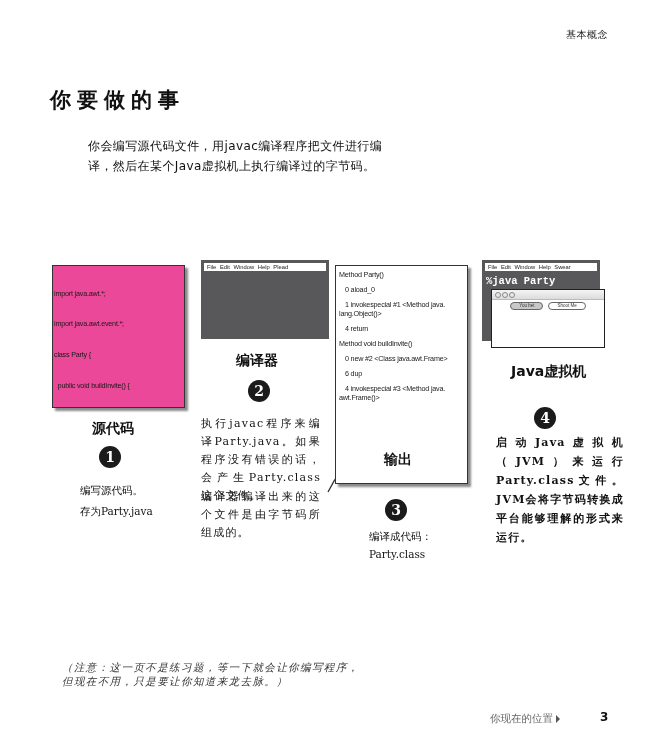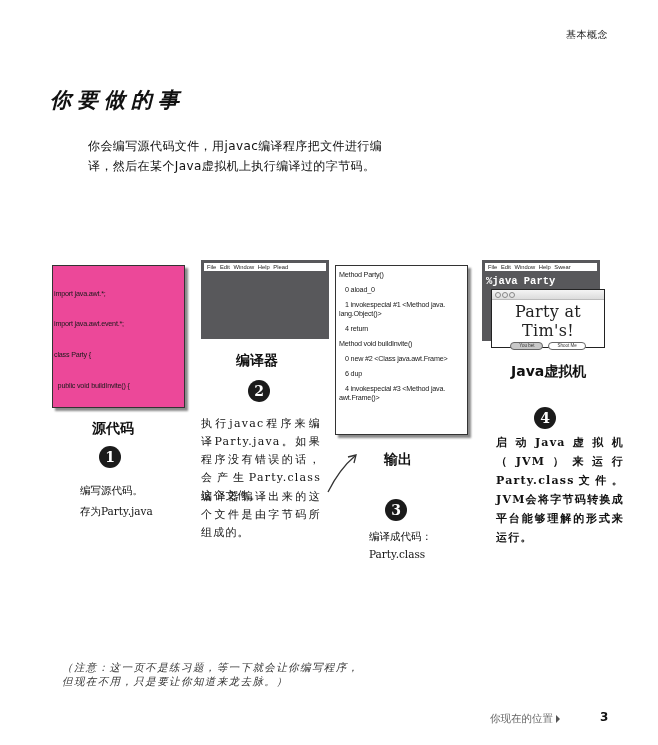--- a/index.html
+++ b/index.html
@@ -1,35 +1,35 @@
 <!DOCTYPE html>
 <html><head>
 <meta charset="utf-8">
 <style>
   html, body { margin: 0; padding: 0; background: #ffffff; }
   body { width: 658px; height: 745px; position: relative; overflow: hidden; font-family: "DejaVu Sans", sans-serif; color: #1a1a1a; }
   .abs { position: absolute; }
 
   .chapter { left: 566px; top: 28px; font-size: 10px; font-weight: normal; color: #222; letter-spacing: 0.5px; }
-  .title { left: 50px; top: 86px; font-size: 21px; font-weight: bold; letter-spacing: 6px; color: #111; font-family: "DejaVu Serif", serif; font-style: italic; }
+  .title { left: 50px; top: 86px; font-size: 21px; font-weight: bold; letter-spacing: 6px; color: #111; font-family: "DejaVu Serif", serif; }
   .intro { left: 88px; top: 136px; width: 300px; font-size: 12px; line-height: 20px; color: #111; letter-spacing: 0.4px; }
 
   
   .codebox { left: 52px; top: 265px; width: 133px; height: 143px; border: 1px solid #333; background: #ec4899;
              box-shadow: 3px 3px 2px #8a8a8a; font-family: "Liberation Sans", sans-serif; font-size: 7.2px; line-height: 10.3px;
              padding: 2px 0 0 1px; box-sizing: border-box; letter-spacing: -0.2px; white-space: pre; overflow: hidden; }
   .codebox div { height: 10.3px; }
 
   .term { background: #58585b; }
   .term .menubar { background: #fff; margin: 3px 3px 0 3px; height: 8px; font-size: 5.8px; line-height: 8px; padding-left: 3px; color: #222;
                    font-family: "Liberation Sans", sans-serif; word-spacing: 2px; }
   .term .cmd { color: #fff; font-family: "Liberation Mono", monospace; font-weight: bold; font-size: 10.5px; padding: 4px 0 0 4px; }
   .javac-term { left: 201px; top: 260px; width: 128px; height: 79px; }
 
-  .bytebox { left: 335px; top: 265px; width: 133px; height: 170px; border: 1px solid #333; background: #fff;
+  .bytebox { left: 335px; top: 265px; width: 133px; height: 219px; border: 1px solid #333; background: #fff;
              box-shadow: 3px 3px 2px #8a8a8a; font-family: "Liberation Sans", sans-serif; font-size: 7.2px; line-height: 9px;
              padding: 4px 0 0 3px; box-sizing: border-box; letter-spacing: -0.2px; overflow: hidden; }
   .bytebox .bl { margin-bottom: 6px; }
   .bytebox .ind { padding-left: 6px; }
 
   .java-term { left: 482px; top: 260px; width: 118px; height: 81px; }
   .appwin { left: 491px; top: 289px; width: 112px; height: 57px; border: 1px solid #222; background: #fff; }
   .appwin .tb { height: 9px; background: linear-gradient(#f4f4f4, #dcdcdc); border-bottom: 1px solid #bbb; position: relative; }
   .appwin .tb span { position: absolute; top: 2px; width: 4px; height: 4px; border: 1px solid #888; border-radius: 50%; background: #e8e8e8; }
   .appwin .apptitle { font-family: "DejaVu Serif", serif; font-size: 16px; text-align: center; margin-top: 2px; color: #222; letter-spacing: 0.3px; }
@@ -112,21 +112,20 @@
 <div class="abs term java-term">
   <div class="menubar">File  Edit  Window  Help  Swear</div>
   <div class="cmd">%java Party</div>
 </div>
 <div class="abs appwin">
   <div class="tb">
     <span style="left:3px;"></span>
     <span style="left:10px;"></span>
     <span style="left:17px;"></span>
   </div>
-  <div class="apptitle">Party at Tim's!</div>
   <div class="btns">
     <div class="btn def">You bet</div>
     <div class="btn">Shoot Me</div>
   </div>
 </div>
 <div class="abs stage-label" style="left:511px; top:363px;">Java虚拟机</div>
 <div class="abs num" style="left:534px; top:407px;">4</div>
 <div class="abs desc desc-just" style="left:496px; top:433px; width:128px; font-size:11px; line-height:19px;font-weight:bold;">启动Java虚拟机（JVM）来运行Party.class文件。JVM会将字节码转换成平台能够理解的形式来运行。</div>
 
 <div class="abs note">（注意：这一页不是练习题，等一下就会让你编写程序，但现在不用，只是要让你知道来龙去脉。）</div>

